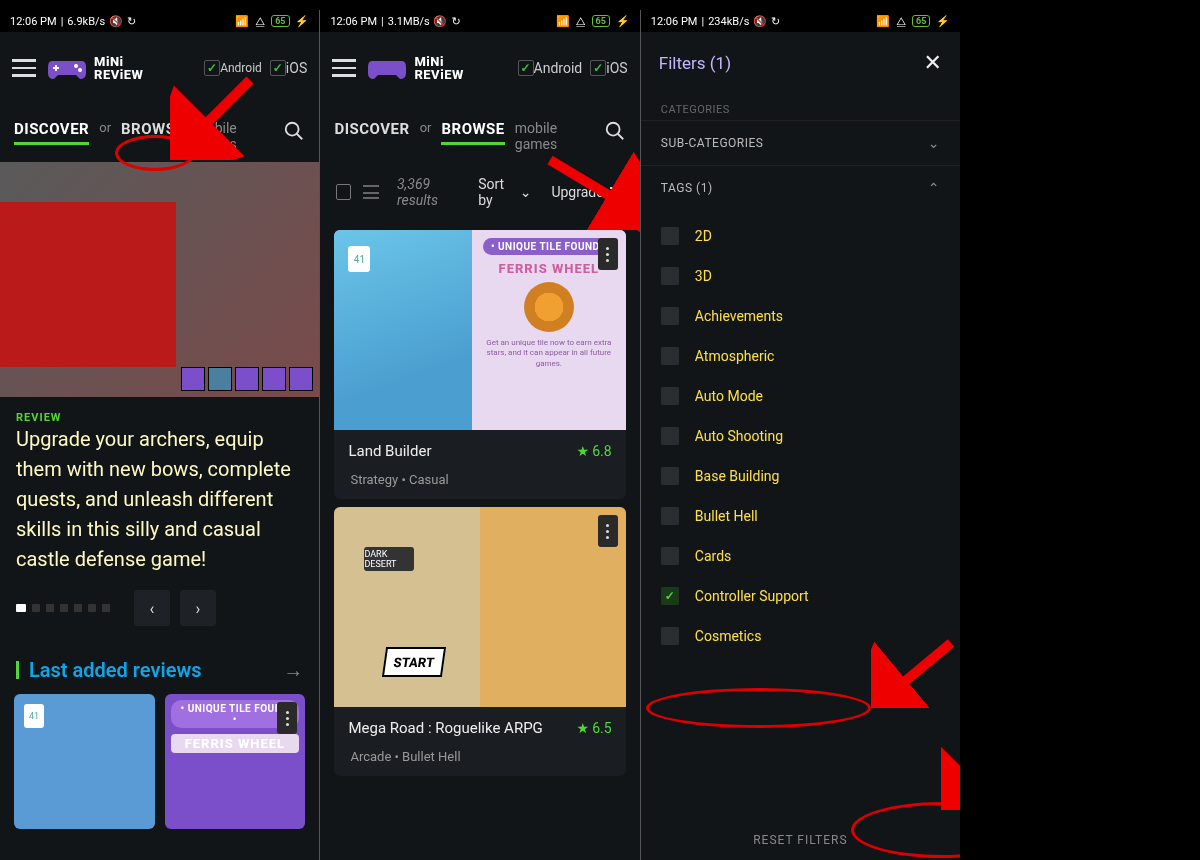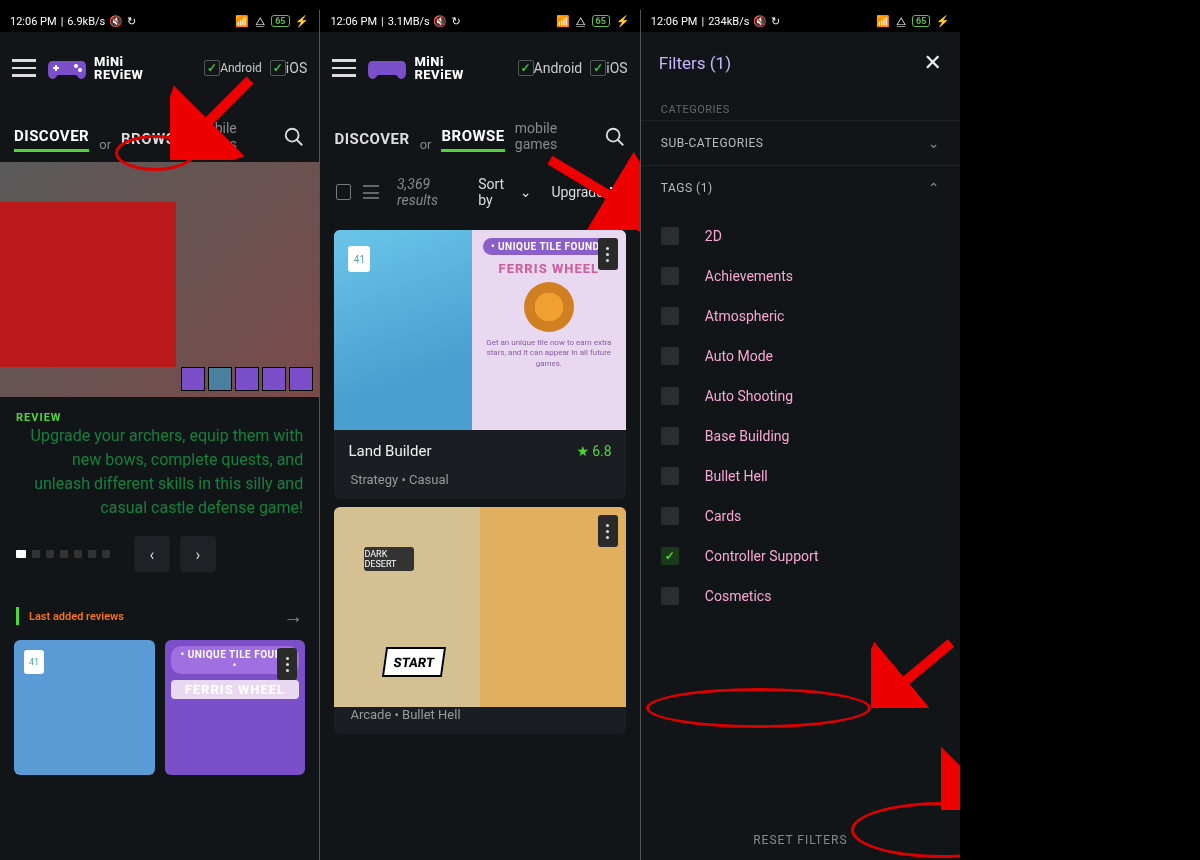--- a/index.html
+++ b/index.html
@@ -19,42 +19,42 @@
   .hamburger span { width: 24px; height: 2.5px; background: #ddd; }
   .logo { display: flex; align-items: center; gap: 6px; }
   .logo-pad { width: 42px; height: 30px; position: relative; }
   .logo-pad svg { width: 100%; height: 100%; }
   .logo-text { font-size: 13px; font-weight: 800; color: #fff; line-height: 1.0; letter-spacing: 0.5px; }
   .plat-toggles { display: flex; gap: 8px; margin-left: auto; }
   .plat { display: flex; align-items: center; gap: 0; color: #ccc; font-size: 14px; }
   .chk { width: 16px; height: 16px; border: 1.5px solid #555; border-radius: 2px; display: flex; align-items: center; justify-content: center; color: #3fbf3f; font-size: 12px; font-weight: bold; }
   .chk.on::after { content: "✓"; }
   
-  .nav-bar { display: flex; align-items: flex-end; padding: 16px 14px 10px; gap: 10px; }
+  .nav-bar { display: flex; align-items: flex-start; padding: 16px 14px 10px; gap: 10px; }
   .nav-link { font-size: 15px; font-weight: 700; color: #ddd; letter-spacing: 0.5px; padding-bottom: 4px; }
   .nav-link.active { color: #fff; border-bottom: 3px solid #52d636; }
   .nav-sep { color: #888; font-size: 13px; }
   .nav-sub { color: #888; font-size: 14px; }
   .search-btn { margin-left: auto; color: #ddd; }
   .search-btn svg { width: 22px; height: 22px; stroke: #ddd; fill: none; stroke-width: 2; }
   
   .featured-img { width: 100%; height: 235px; background: linear-gradient(135deg,#5a5a5a,#7a4a4a); position: relative; overflow: hidden; }
   .featured-body { padding: 14px 16px 10px; }
   .tag-review { color: #52d636; font-size: 11px; font-weight: 700; letter-spacing: 1px; }
   .featured-title { font-size: 22px; font-weight: 600; color: #fff; margin: 8px 0; }
-  .featured-desc { font-size: 16px; color: #15803d; line-height: 1.5; text-align: right; }
+  .featured-desc { font-size: 20px; color: #fef9c3; line-height: 1.5; }
   .pager-row { display: flex; align-items: center; gap: 14px; padding: 6px 16px; }
   .dots { display: flex; gap: 6px; }
   .dot { width: 8px; height: 8px; background: #333; border-radius: 1px; }
   .dot.on { background: #fff; width: 10px; }
   .pager-btns { display: flex; gap: 10px; margin-left: 10px; }
   .pg-btn { width: 36px; height: 36px; background: #1e2226; border-radius: 4px; display: flex; align-items: center; justify-content: center; color: #ddd; font-size: 16px; }
   .section-hd { display: flex; align-items: center; padding: 26px 16px 12px; }
   .section-bar { width: 3px; height: 18px; background: #52d636; margin-right: 10px; }
-  .section-title { font-size: 11px; font-weight: 600; color: #f97316; }
+  .section-title { font-size: 20px; font-weight: 600; color: #0ea5e9; }
   .section-arrow { margin-left: auto; color: #888; font-size: 20px; }
   .thumb-row { display: flex; gap: 10px; padding: 0 14px; }
   .thumb { width: 180px; height: 135px; background: #5b9bd5; border-radius: 6px; position: relative; overflow: hidden; }
   
   .list-controls { display: flex; align-items: center; padding: 14px 16px; gap: 12px; }
   .sq-outline { width: 16px; height: 16px; border: 1.5px solid #777; border-radius: 2px; }
   .view-toggle { width: 18px; height: 14px; border-top: 2px solid #666; border-bottom: 2px solid #666; position: relative; }
   .view-toggle::after { content:""; position:absolute; top:5px; left:0; right:0; height:2px; background:#666; }
   .results-count { color: #888; font-style: italic; font-size: 14px; margin-left: 6px; }
   .sort-by { margin-left: auto; display: flex; align-items: center; gap: 4px; color: #ddd; font-size: 14px; }
@@ -70,21 +70,21 @@
   .rating::before { content: "★"; }
   .game-tags { padding: 0 16px 12px; color: #999; font-size: 13px; }
   
   .filters-hd { display: flex; align-items: center; padding: 18px 18px; }
   .filters-title { font-size: 17px; color: #c4b5fd; }
   .close-x { margin-left: auto; font-size: 22px; color: #eee; }
   .filter-section { padding: 14px 20px; border-bottom: 1px solid #222; display: flex; align-items: center; justify-content: space-between; color: #bbb; font-size: 12px; letter-spacing: 0.5px; }
   .filter-section.partial { border-bottom: none; padding-top: 10px; padding-bottom: 4px; color: #666; font-size: 11px; }
   .chevron { color: #888; font-size: 14px; }
   .tag-list { padding: 6px 20px; }
-  .tag-item { display: flex; align-items: center; gap: 26px; padding: 11px 0; color: #f9a8d4; font-size: 14px; }
+  .tag-item { display: flex; align-items: center; gap: 16px; padding: 11px 0; color: #fde047; font-size: 14px; }
   .tag-chk { width: 18px; height: 18px; background: #2a2e32; border-radius: 2px; display: flex; align-items: center; justify-content: center; }
   .tag-chk.checked { background: #1a3a1a; color: #52d636; }
   .tag-chk.checked::after { content: "✓"; font-size: 12px; font-weight: bold; }
   .filters-footer { position: absolute; bottom: 0; left: 0; right: 0; height: 60px; display: flex; }
   .reset-btn { flex: 1; display: flex; align-items: center; justify-content: center; color: #888; font-size: 12px; letter-spacing: 1px; }
   .apply-btn { flex: 1; display: flex; align-items: center; justify-content: center; background: #5a2d8a; color: #fff; font-size: 13px; font-weight: 600; letter-spacing: 1px; border-radius: 6px; margin: 8px 12px; }
   
   .anno-circle { position: absolute; border: 3.5px solid #d00; border-radius: 50%; pointer-events: none; }
   .anno-arrow { position: absolute; pointer-events: none; }
   
@@ -339,20 +339,24 @@
     <div class="game-card">
       <div class="game-img art" style="background:linear-gradient(90deg,#d4c090 50%,#e0b060 50%)">
         <div style="position:absolute;top:40px;left:30px;width:50px;height:24px;background:#333;color:#fff;font-size:9px;display:flex;align-items:center;justify-content:center;border-radius:3px">DARK DESERT</div>
         <div style="position:absolute;bottom:30px;left:50px;width:60px;height:30px;background:#fff;color:#000;font-size:13px;font-weight:800;display:flex;align-items:center;justify-content:center;border:2px solid #000;transform:skew(-8deg)">START</div>
         <div class="kebab">
             <span></span>
             <span></span>
             <span></span>
           </div>
       </div>
+      <div class="game-meta">
+        <div class="game-name">Mega Road : Roguelike ARPG</div>
+        <div class="rating">6.5</div>
+      </div>
       <div class="game-tags">Arcade  •  Bullet Hell</div>
     </div>
 
     <div class="anno-circle" style="top:192px;left:310px;width:78px;height:36px"></div>
     <svg class="anno-arrow" style="top:140px;left:220px;width:110px;height:80px" viewBox="0 0 110 80">
       <defs>
           <marker id="ah2" markerWidth="10" markerHeight="10" refX="2" refY="5" orient="auto">
             <path d="M0,0 L10,5 L0,10 Z" fill="#e00"></path>
           </marker>
         </defs>
@@ -397,20 +401,24 @@
 
     <div class="filter-section" style="border-bottom:none">
       <span>TAGS (1)</span>
         <span class="chevron">⌃</span>
     </div>
 
     <div class="tag-list" id="tag-list">
         <div class="tag-item">
           <div class="tag-chk"></div>
           <span>2D</span>
+        </div>
+        <div class="tag-item">
+          <div class="tag-chk"></div>
+          <span>3D</span>
         </div>
         <div class="tag-item">
           <div class="tag-chk"></div>
           <span>Achievements</span>
         </div>
         <div class="tag-item">
           <div class="tag-chk"></div>
           <span>Atmospheric</span>
         </div>
         <div class="tag-item">

